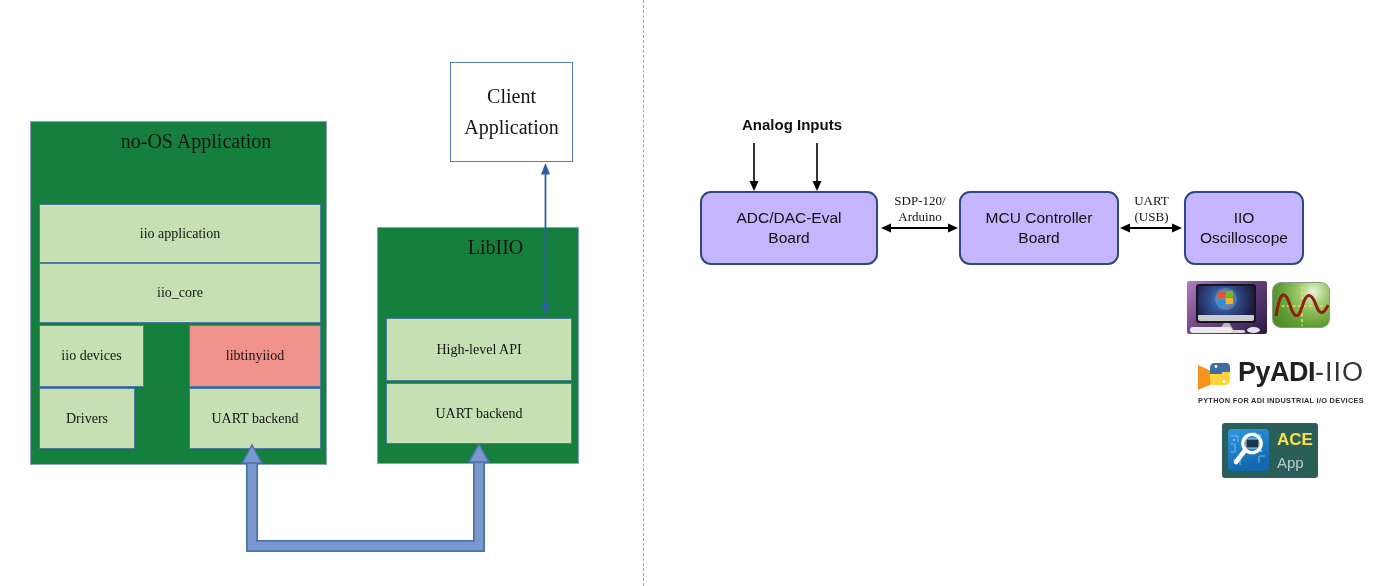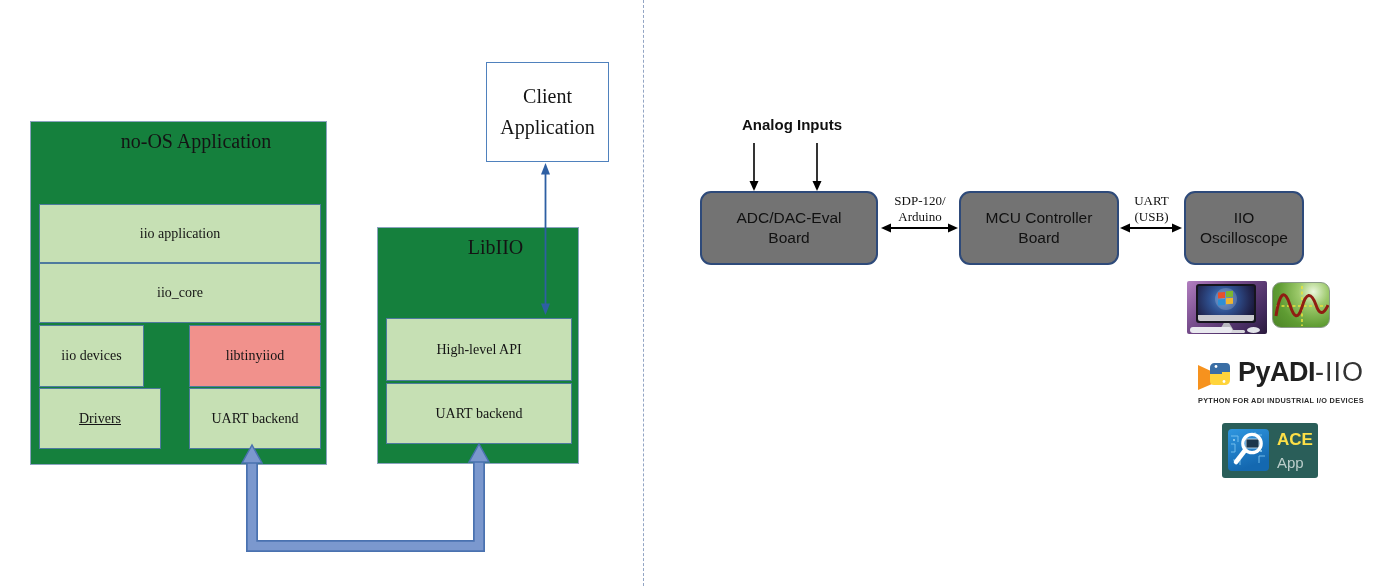--- a/index.html
+++ b/index.html
@@ -10,24 +10,24 @@
   
   .serif{font-family:"Liberation Serif",serif;color:#141414;}
   .container-box{background:#15803d;border:1.5px solid #8ba3bf;box-sizing:border-box;padding-left:35px;}
   .container-title{text-align:center;font-size:20px;padding-top:8px;}
   .cell{position:absolute;box-sizing:border-box;border:1px solid #4e7a9e;
         display:flex;align-items:center;justify-content:center;
         font-size:14px;background:#c6e0b4;}
   .cell.red{background:#f1918c;}
   .client-box{background:#ffffff;border:1.5px solid #4f81bd;box-sizing:border-box;
         display:flex;flex-direction:column;align-items:center;justify-content:center;
-        font-size:20px;line-height:1.55;margin-left:36px;}
-
-  
-  .board{background:#737373;border:2px solid #2e4a7a;border-radius:11px;box-sizing:border-box;
+        font-size:20px;line-height:1.55;}
+
+  
+  .board{background:#c4b5fd;border:2px solid #2e4a7a;border-radius:11px;box-sizing:border-box;
          display:flex;flex-direction:column;align-items:center;justify-content:center;
          font-size:15.5px;line-height:1.32;color:#111;}
   .link-label{font-size:13px;line-height:1.25;text-align:center;color:#111;font-family:Liberation Serif, serif;}
   .flow-label{font-size:15px;color:#111;text-align:center;}
   .divider{border-left:1.6px dashed #93a5c4;}
 
   
   .pc-icon{background:linear-gradient(135deg,#b27fc0 0%,#7a4f8f 35%,#432a5e 80%,#2a1a3c 100%);
            border-radius:2px;overflow:hidden;}
   .pc-monitor{position:absolute;left:9px;top:3px;width:60px;height:39px;background:#15151d;
@@ -66,21 +66,21 @@
 <body>
 
 <div id="canvas">
 
   <div class="abs container-box serif" style="left:30px;top:121px;width:297px;height:344px;">
     <div class="container-title">no-OS Application</div>
     <div class="cell serif" style="left:8px;top:82px;width:282px;height:59px;">iio application</div>
     <div class="cell serif" style="left:8px;top:141px;width:282px;height:60px;">iio_core</div>
     <div class="cell serif" style="left:8px;top:203px;width:105px;height:62px;">iio devices</div>
     <div class="cell red serif" style="left:158px;top:203px;width:132px;height:62px;">libtinyiiod</div>
-    <div class="cell serif" style="left:8px;top:266px;width:122px;height:61px;text-decoration:underline;">Drivers</div>
+    <div class="cell serif" style="left:8px;top:266px;width:96px;height:61px;">Drivers</div>
     <div class="cell serif" style="left:158px;top:266px;width:132px;height:61px;">UART backend</div>
   </div>
 
   <div class="abs client-box serif" style="left:450px;top:62px;width:123px;height:100px;">
     <span>Client</span>
     <span>Application</span>
   </div>
 
   <div class="abs container-box serif" style="left:377px;top:227px;width:202px;height:237px;">
     <div class="container-title">LibIIO</div>

